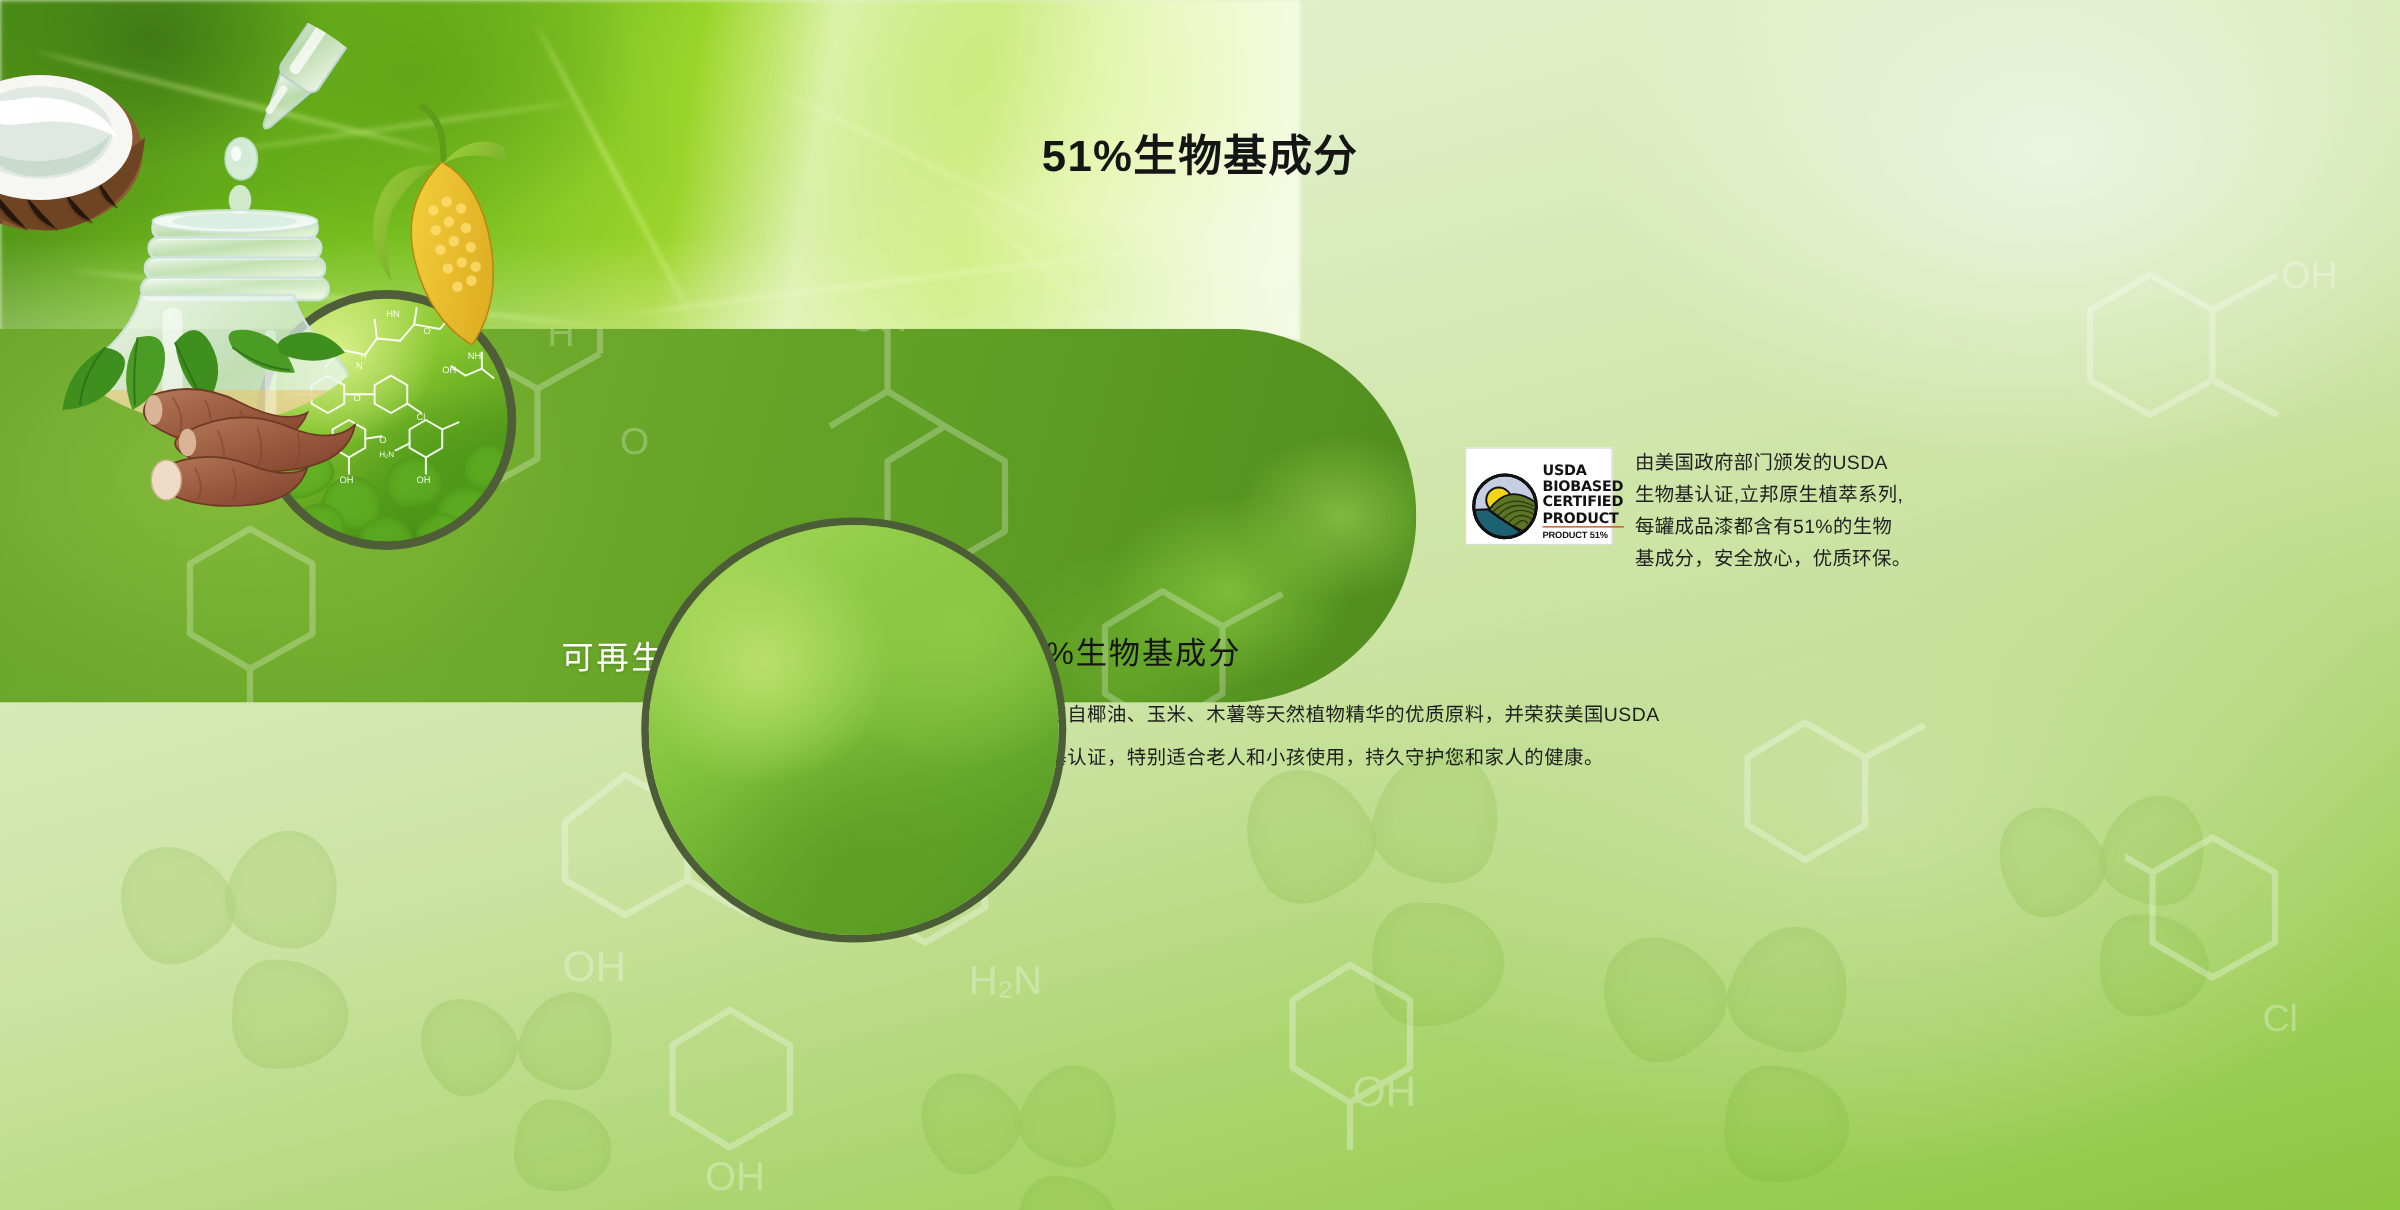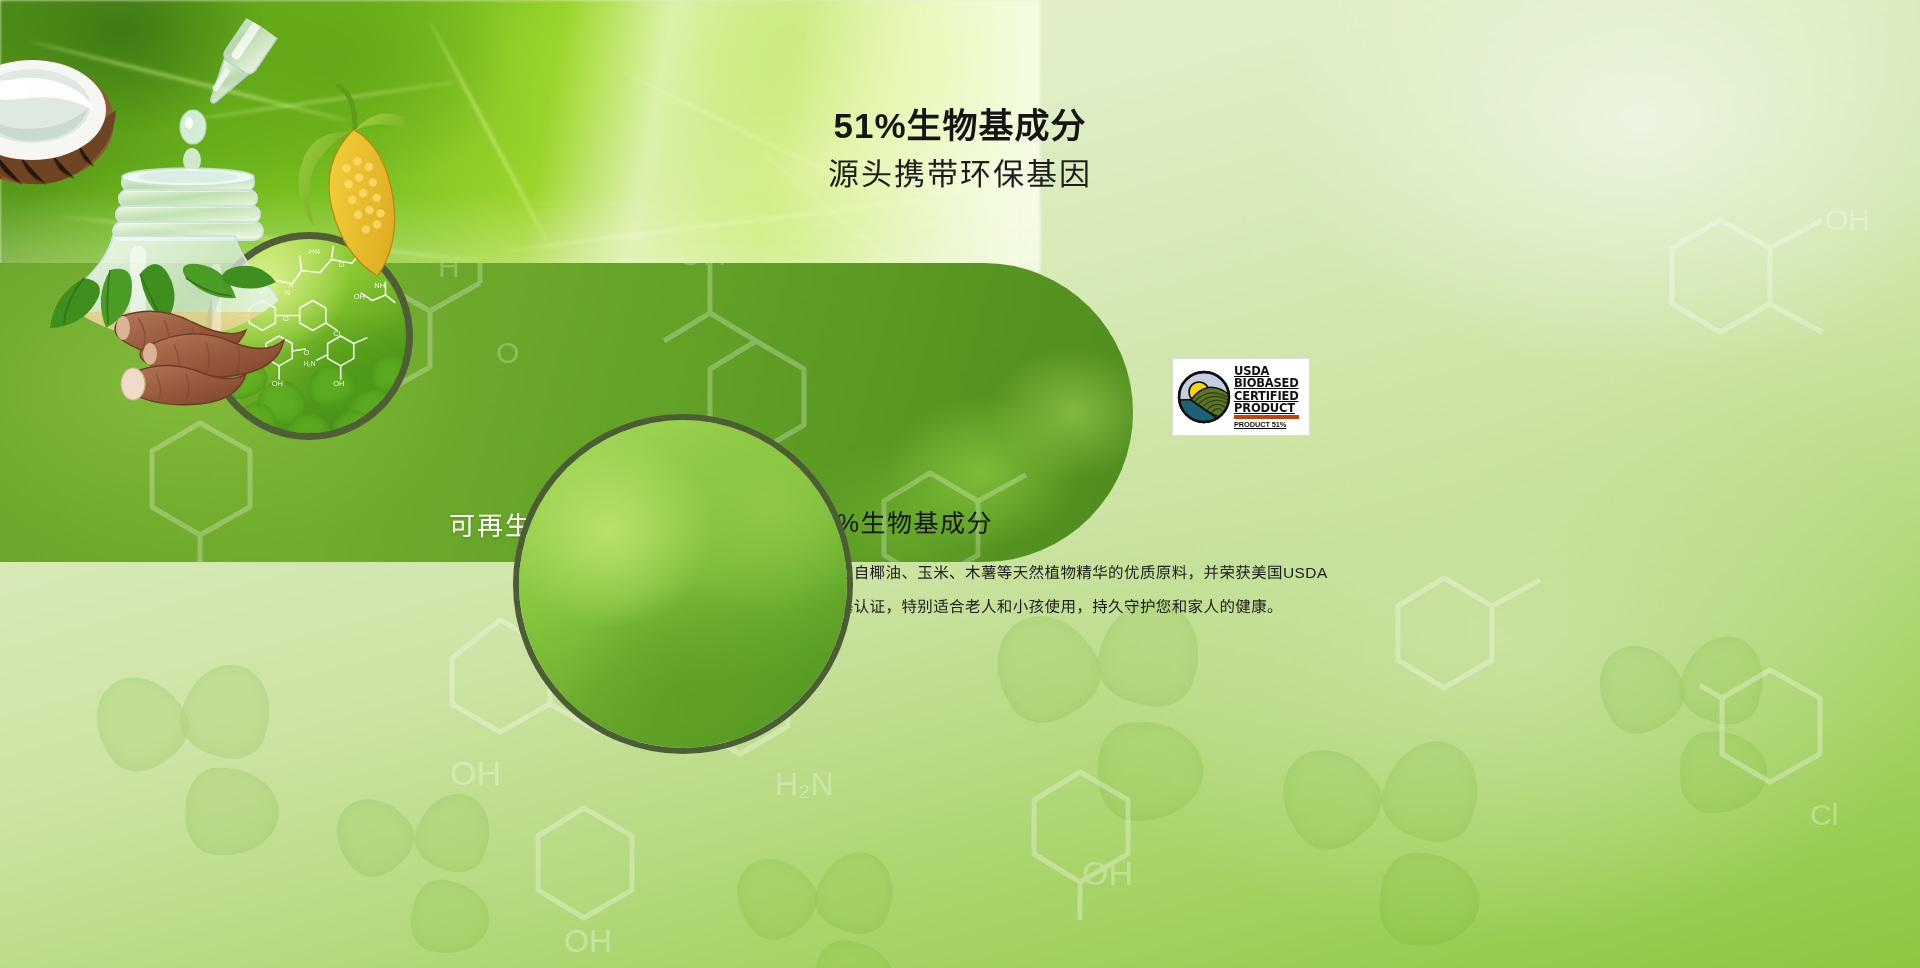--- a/index.html
+++ b/index.html
@@ -114,33 +114,33 @@
   
   .panel-text{ position:absolute; left:449px; top:246px; z-index:5; }
   .panel-h{
     font-size:26px; color:#ffffff; font-weight:400; letter-spacing:2px;
     line-height:34px; text-shadow:0 1px 3px rgba(0,0,0,.18);
   }
 
   
   .usda-block{ position:absolute; left:1172px; top:358px; display:flex; align-items:flex-start; z-index:7; }
   .usda-badge{
-    width:138px; height:78px; background:#ffffff; border:1px solid #dcdcdc;
-    display:flex; align-items:center; padding:3px 4px; box-sizing:border-box;text-decoration:underline;
+    width:118px; height:78px; background:#ffffff; border:1px solid #dcdcdc;
+    display:flex; align-items:flex-end; padding:3px 4px; box-sizing:border-box;
   }
   .usda-mark{ width:54px; height:54px; flex:0 0 54px; position:relative; }
   .usda-words{ margin-left:3px; }
   .usda-words .w{
     font-family:"DejaVu Sans","Liberation Sans",sans-serif;
     font-weight:bold; font-size:11.5px; line-height:12.4px; color:#111;
     letter-spacing:-.2px;
   }
   .usda-words .pct{
     font-size:7.4px; font-weight:bold; color:#111; letter-spacing:-.1px;
-    border-top:4px solid #c2410c; margin-top:1px; padding-top:1px;
+    border-top:1px solid #c2410c; margin-top:1px; padding-top:1px;
   }
   .usda-text{
     margin-left:18px; font-size:15.5px; color:#1f1f1f; line-height:25.5px;
     letter-spacing:.3px;
   }
 
   
   .circle-product{
     position:absolute; left:513px; top:414px; width:340px; height:340px;
     border-radius:50%; border:6px solid #4b5c36; overflow:visible; z-index:8;
@@ -261,21 +261,20 @@
   </div>
   <div class="chem" style="left:1380px; top:560px;">
     <svg width="220" height="200" viewBox="0 0 220 200" fill="none" stroke="#ffffff" stroke-width="5" stroke-linejoin="round">
       <polygon points="64,18 112,46 112,100 64,128 18,100 18,46"></polygon>
       <line x1="112" y1="46" x2="160" y2="20"></line>
     </svg>
   </div>
 
   <div class="header">
     <div class="title-main">51%生物基成分</div>
-    <div class="title-sub">源头携带环保基因</div>
   </div>
 
   <div class="panel">
     <div class="panel-inner">
 
       <div class="chem" style="left:300px; top:-30px;">
         <svg width="300" height="250" viewBox="0 0 300 250" fill="none" stroke="#ffffff" stroke-width="5" stroke-linejoin="round">
           <polygon points="80,50 130,78 130,134 80,162 32,134 32,78"></polygon>
           <line x1="130" y1="78" x2="180" y2="50"></line>
           <line x1="180" y1="50" x2="180" y2="4"></line>
@@ -396,20 +395,26 @@
           <text x="25" y="53.8" font-size="4" fill="#111" font-family="Liberation Sans, sans-serif">®</text>
         </svg>
       </div>
       <div class="usda-words">
         <div class="w">USDA</div>
         <div class="w">BIOBASED</div>
         <div class="w">CERTIFIED</div>
         <div class="w">PRODUCT</div>
         <div class="pct">PRODUCT 51%</div>
       </div>
+    </div>
+    <div class="usda-text">
+      <div>由美国政府部门颁发的USDA</div>
+      <div>生物基认证,立邦原生植萃系列,</div>
+      <div>每罐成品漆都含有51%的生物</div>
+      <div>基成分，安全放心，优质环保。</div>
     </div>
   </div>
 
   <div class="circle-product">
     <div class="cp-photo"></div>
   </div>
 
   <svg class="cp-art" viewBox="0 0 470 430">
     <defs>
       <clipPath id="circClip">

